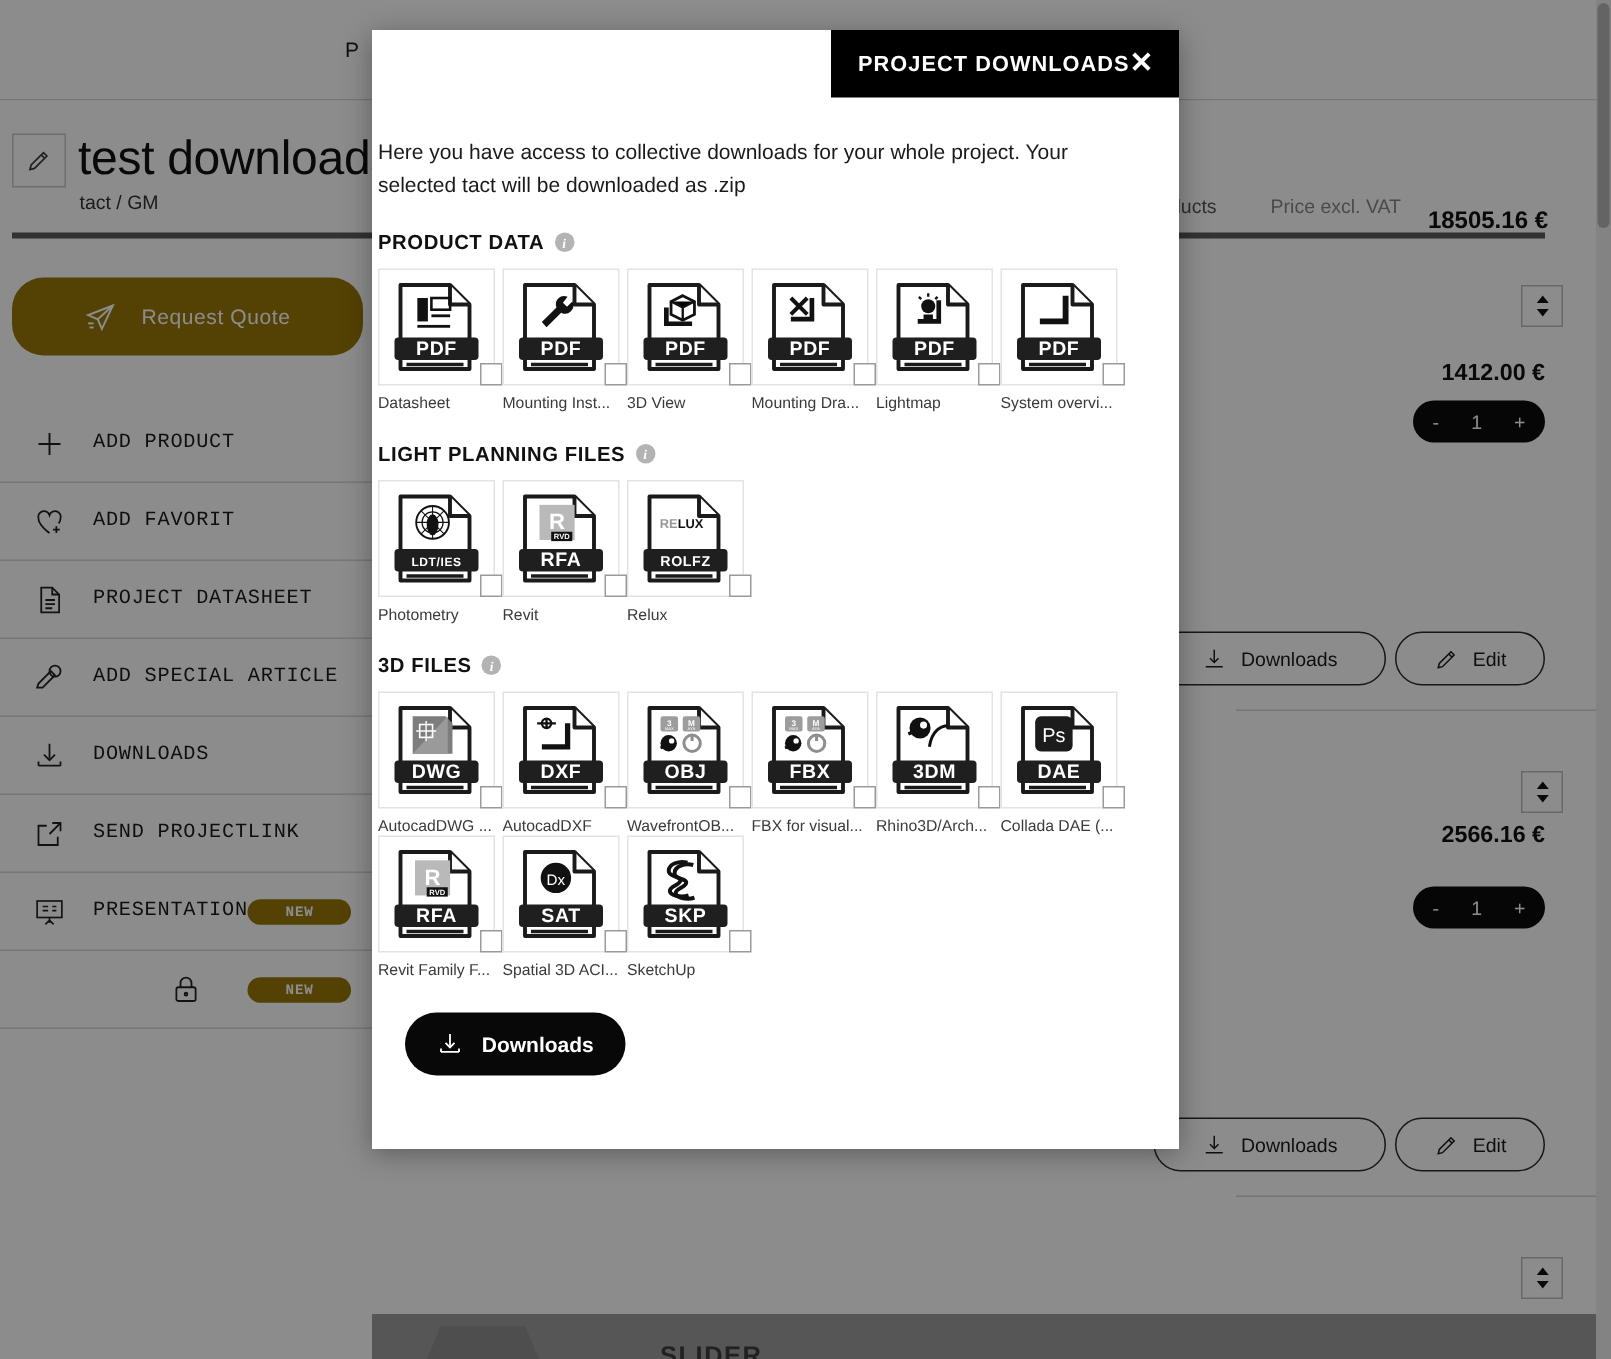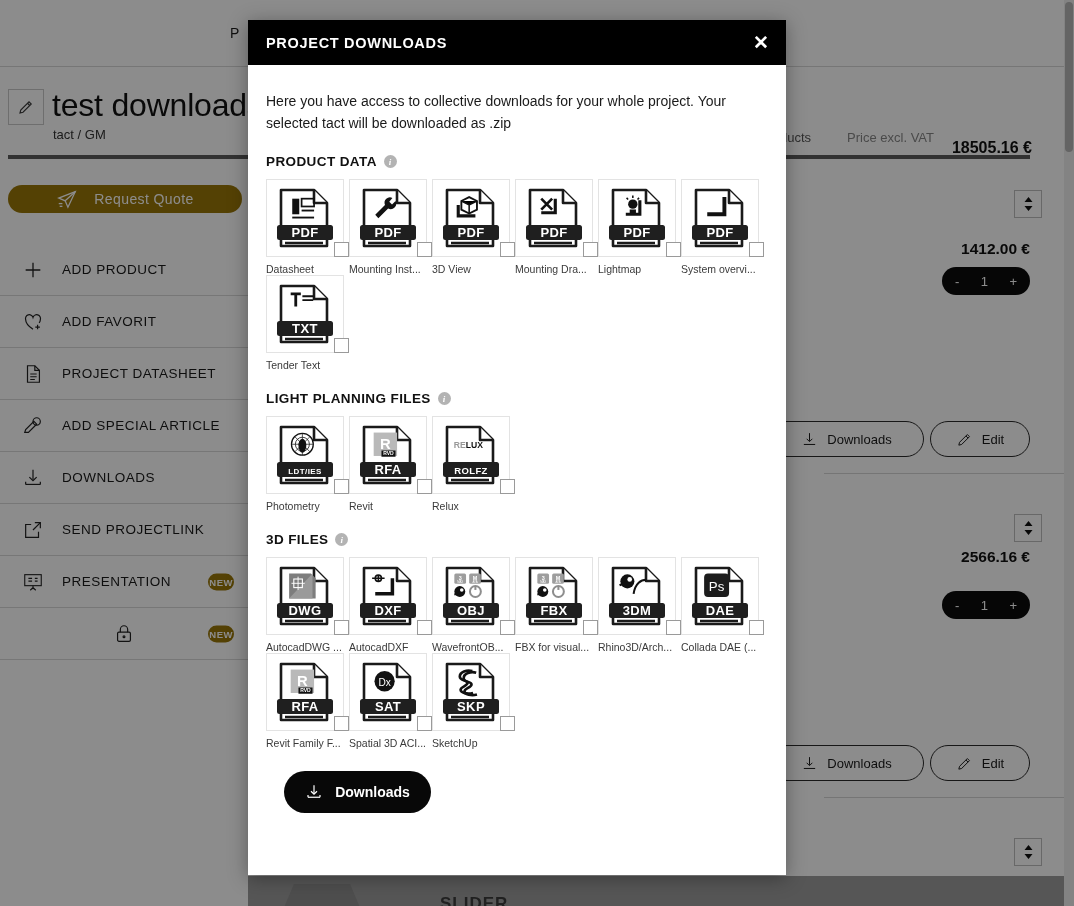--- a/index.html
+++ b/index.html
@@ -35,37 +35,37 @@
     position: absolute; left: 52px; top: 20px;
     font-size: 32px; font-weight: 400; color: #111; letter-spacing: -0.2px;
   }
   .proj-sub { position: absolute; left: 53px; top: 60px; font-size: 13px; color: #333; }
   .price-label { position: absolute; right: 140px; top: 63px; font-size: 13px; color: #888; white-space: nowrap; text-align: center; }
   .price-total { position: absolute; right: 42px; top: 72px; font-size: 16px; font-weight: bold; color: #111; white-space: nowrap; }
   .products-word { position: absolute; left: 780px; top: 63px; font-size: 13px; color: #555; }
   .hr-thick { position: absolute; left: 8px; top: 88px; width: 1022px; height: 4px; background: #5b5b5b; }
 
   .quote-btn {
-    position: absolute; left: 8px; top: 185px; width: 234px; height: 28px;
+    position: absolute; left: 8px; top: 185px; width: 234px; height: 52px;
     background: #9a7708; border-radius: 21px; color: #fff;
     display: flex; align-items: center; justify-content: center; gap: 16px;
     font-size: 14px; letter-spacing: 0.4px;
   }
 
-  .sidebar { position: absolute; left: 0; top: 244px; width: 248px; }
+  .sidebar { position: absolute; left: 0; top: 270px; width: 248px; font-family: Liberation Mono, monospace; }
   .side-item {
     position: relative; height: 52px; display: flex; align-items: center;
     gap: 18px; padding-left: 22px; border-bottom: 1px solid #d9d9d9;
     font-size: 13.5px; color: #1a1a1a; letter-spacing: 0.5px;
   }
   .side-item.centered { justify-content: center; padding-left: 0; gap: 0; }
   .badge-new {
     position: absolute; right: 14px; top: 50%; transform: translateY(-50%);
     background: #9a7708; color: #fff; font-size: 9.5px; font-weight: bold;
-    padding: 3px 1px; border-radius: 9px; letter-spacing: 0.5px;
+    padding: 3px 25px; border-radius: 9px; letter-spacing: 0.5px;
   }
   .stepper-box {
     position: absolute; right: 32px; width: 28px; height: 28px;
     border: 1px solid #bdbdbd; background: #fff;
     display: flex; align-items: center; justify-content: center;
   }
   .prod-price { position: absolute; right: 44px; font-size: 15.5px; font-weight: bold; color: #111; white-space: nowrap; }
   .qty-pill {
     position: absolute; right: 44px; width: 88px; height: 28px;
     background: #0b0b0b; border-radius: 14px; color: #fff;
@@ -86,24 +86,24 @@
   }
   .slider-text {
     position: absolute; left: 440px; top: 894px; font-size: 17px;
     font-weight: bold; color: #3c3c3c; letter-spacing: 1px;
   }
   .scroll-track { position: absolute; right: 0; top: 0; width: 10px; height: 906px; background: #efefef; }
   .scroll-thumb { position: absolute; right: 1px; top: 2px; width: 8px; height: 150px; background: #b6b6b6; border-radius: 4px; }
 
   
   .modal {
-    position: absolute; left: 248px; top: 20px; width: 538px; height: 855px;
+    position: absolute; left: 248px; top: 20px; width: 538px; height: 746px;
     background: #fff; z-index: 60;
     box-shadow: 0 3px 18px rgba(0,0,0,0.35);
-    display: flex; flex-direction: column;
+    display: flex; flex-direction: column; align-items: flex-end;
   }
   .modal-head {
     height: 45px; background: #000; color: #fff; flex: 0 0 45px;
     display: flex; align-items: center; justify-content: space-between;
     padding: 0 17px 0 18px;
   }
   .modal-title { font-size: 14.5px; font-weight: bold; letter-spacing: 0.7px; }
   .modal-close { font-size: 19px; line-height: 1; cursor: pointer; font-weight: bold; }
   .modal-body { flex: 1; padding: 26px 24px 0 18px; overflow: hidden; }
 
@@ -441,38 +441,20 @@
     <g transform="translate(11,7) scale(0.78)">
                     <path d="M30 4v22H8" fill="none" stroke="#111" stroke-width="5"></path>
                   </g>
     <rect x="2" y="38" width="56" height="15" rx="2.5" fill="#1f1f1f"></rect>
     <text x="30" y="49.5" font-size="13" font-weight="bold" fill="#fff" text-anchor="middle" font-family="Liberation Sans" letter-spacing="0.4">PDF</text>
     <path d="M10 56h38" stroke="#1a1a1a" stroke-width="2.4"></path>
   </svg>
         <span class="tile-check"></span>
       </div>
       <div class="tile-label">System overvi...</div>
-            </div>
-            <div class="tile">
-      <div class="tile-card">
-
-  <svg width="62" height="62" viewBox="0 0 60 62">
-    <path d="M6 3h33l13 13v43H6z" fill="#fff" stroke="#1a1a1a" stroke-width="2.6" stroke-linejoin="round"></path>
-    <path d="M39 3v13h13" fill="#fff" stroke="#1a1a1a" stroke-width="2.6" stroke-linejoin="round"></path>
-    <g transform="translate(11,7) scale(0.78)">
-                    <path d="M6 5h13M12.5 5v16" stroke="#111" stroke-width="3.6"></path>
-                    <path d="M21 8h14M21 13h14" stroke="#111" stroke-width="2.4"></path>
-                  </g>
-    <rect x="2" y="38" width="56" height="15" rx="2.5" fill="#1f1f1f"></rect>
-    <text x="30" y="49.5" font-size="13" font-weight="bold" fill="#fff" text-anchor="middle" font-family="Liberation Sans" letter-spacing="0.4">TXT</text>
-    <path d="M10 56h38" stroke="#1a1a1a" stroke-width="2.4"></path>
-  </svg>
-        <span class="tile-check"></span>
-      </div>
-      <div class="tile-label">Tender Text</div>
             </div>
           </div>
           <div class="sec-head">
             <span>LIGHT PLANNING FILES</span>
                  <span class="info-i">i</span>
           </div>
           <div class="tiles">
             <div class="tile">
       <div class="tile-card">
 

